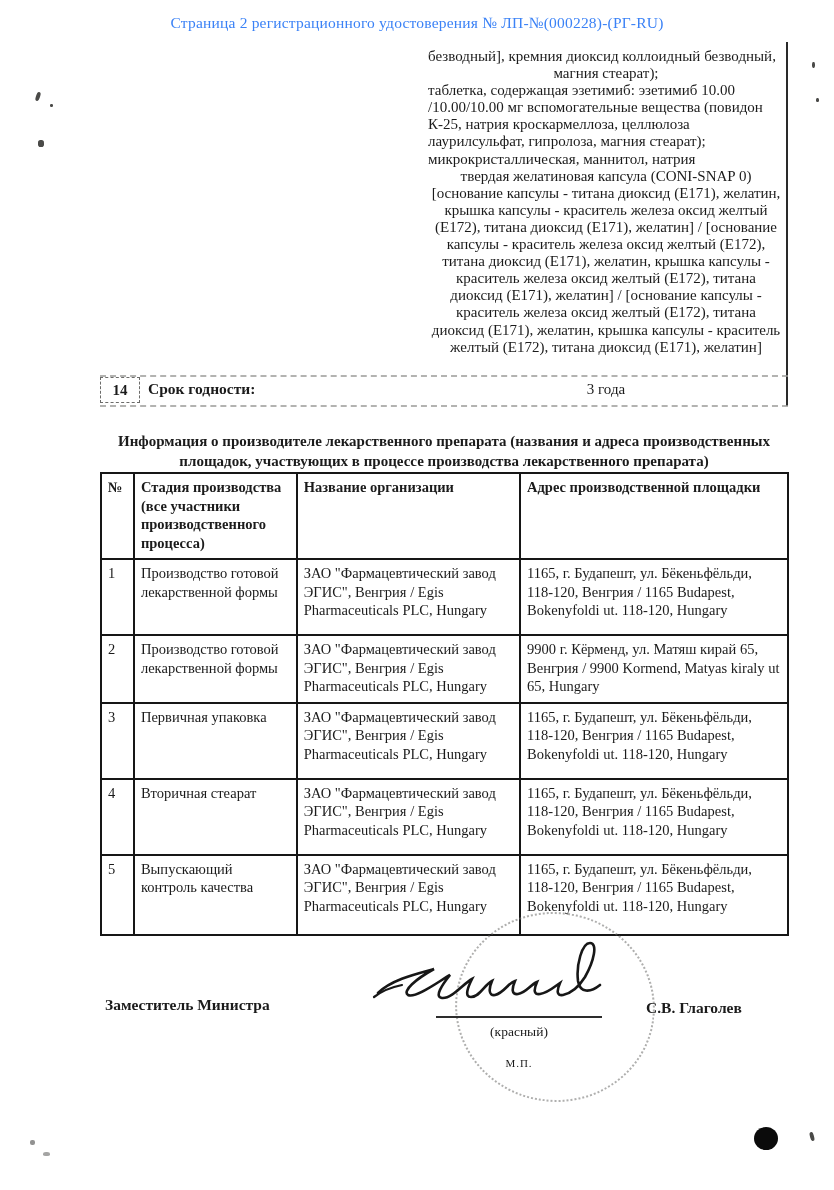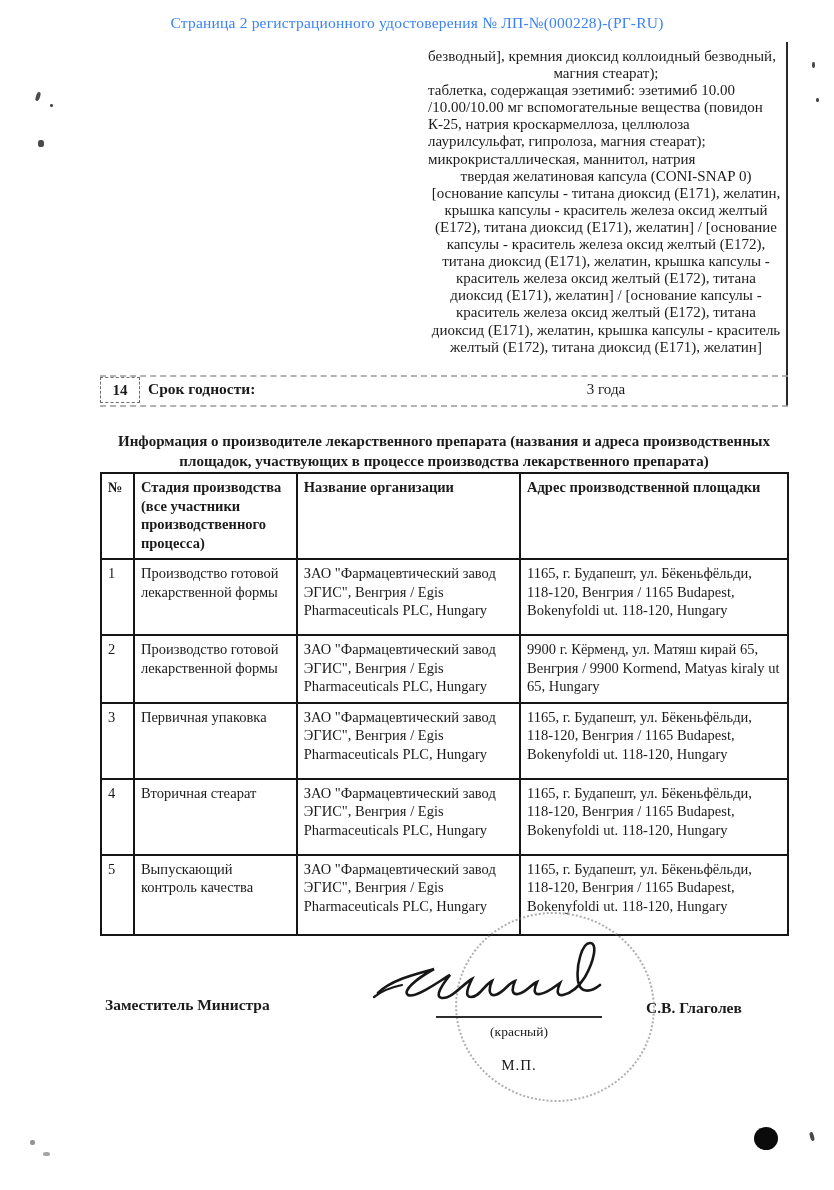--- a/index.html
+++ b/index.html
@@ -126,21 +126,21 @@
   .sig-caption {
     position: absolute;
     left: 436px; top: 1024px; width: 166px;
     text-align: center;
     font-size: 13.5px;
   }
   .seal-label {
     position: absolute;
     left: 436px; top: 1057px; width: 166px;
     text-align: center;
-    font-size: 15px;
+    font-size: 11px;
     letter-spacing: 1px;
   }
   .stamp-circle {
     position: absolute;
     left: 455px; top: 912px;
     width: 200px; height: 190px;
     border: 2px dotted rgba(110,110,108,0.55);
     border-radius: 50%;
     transform: rotate(8deg);
   }

